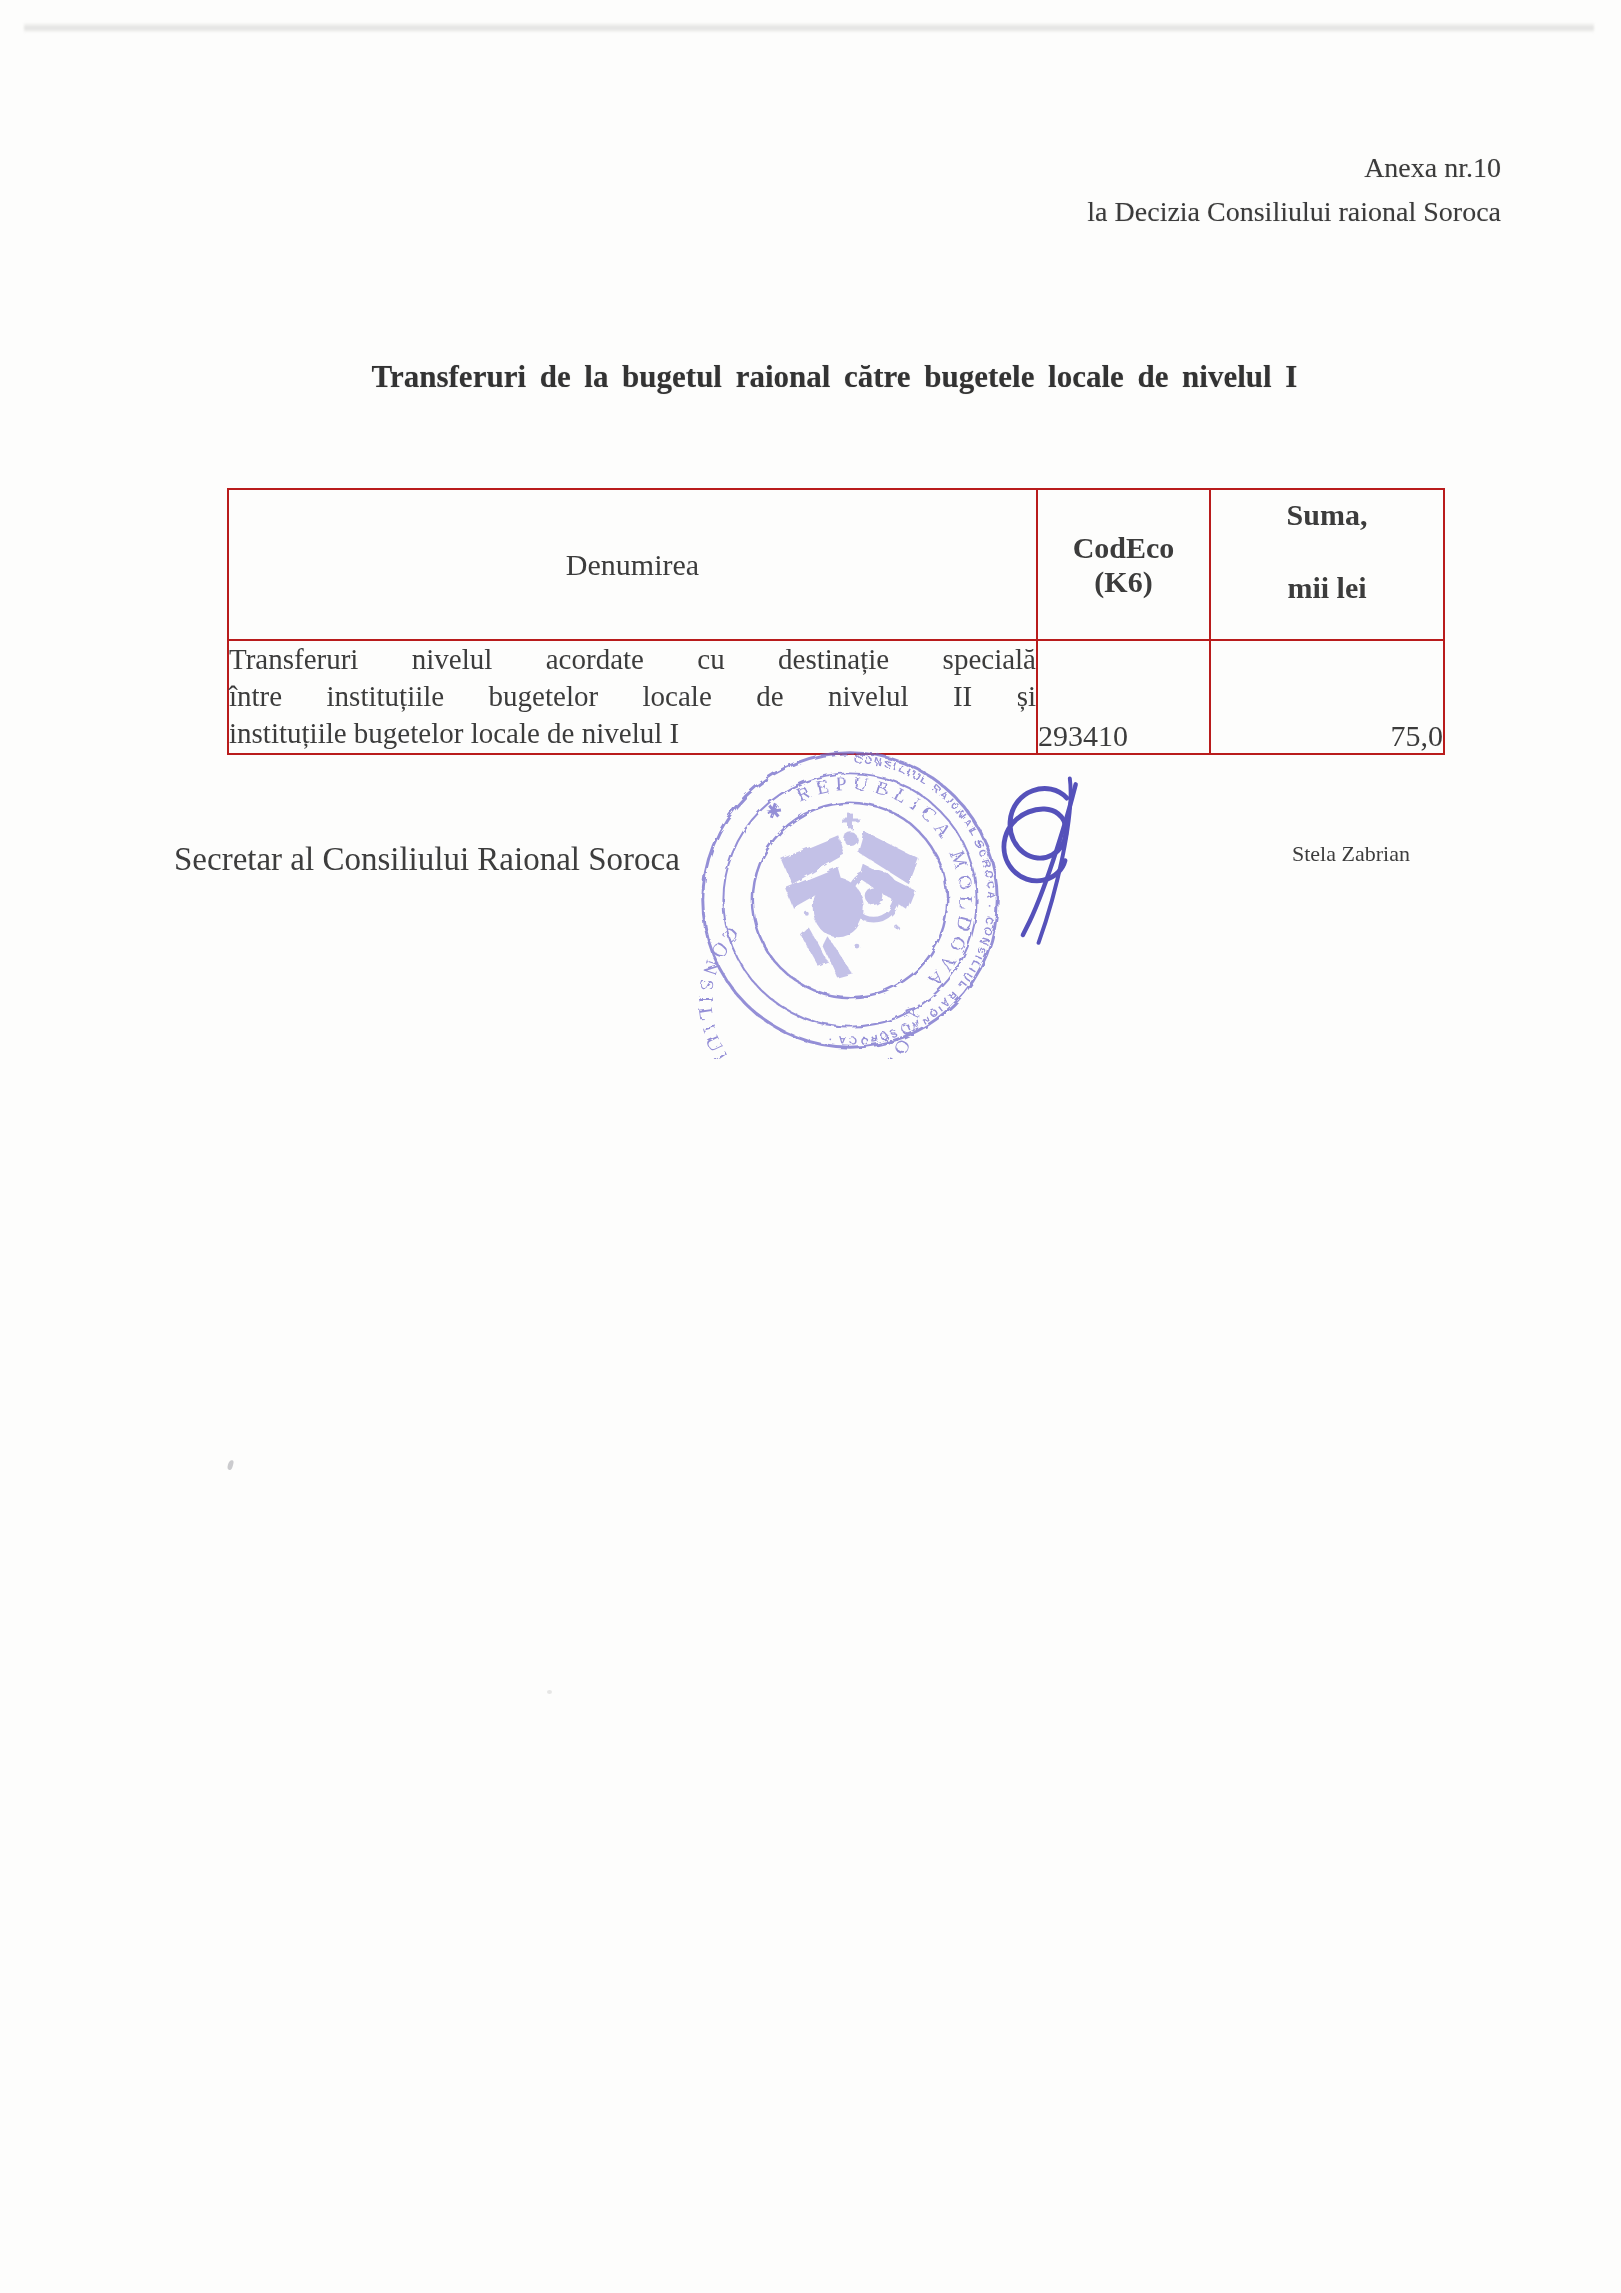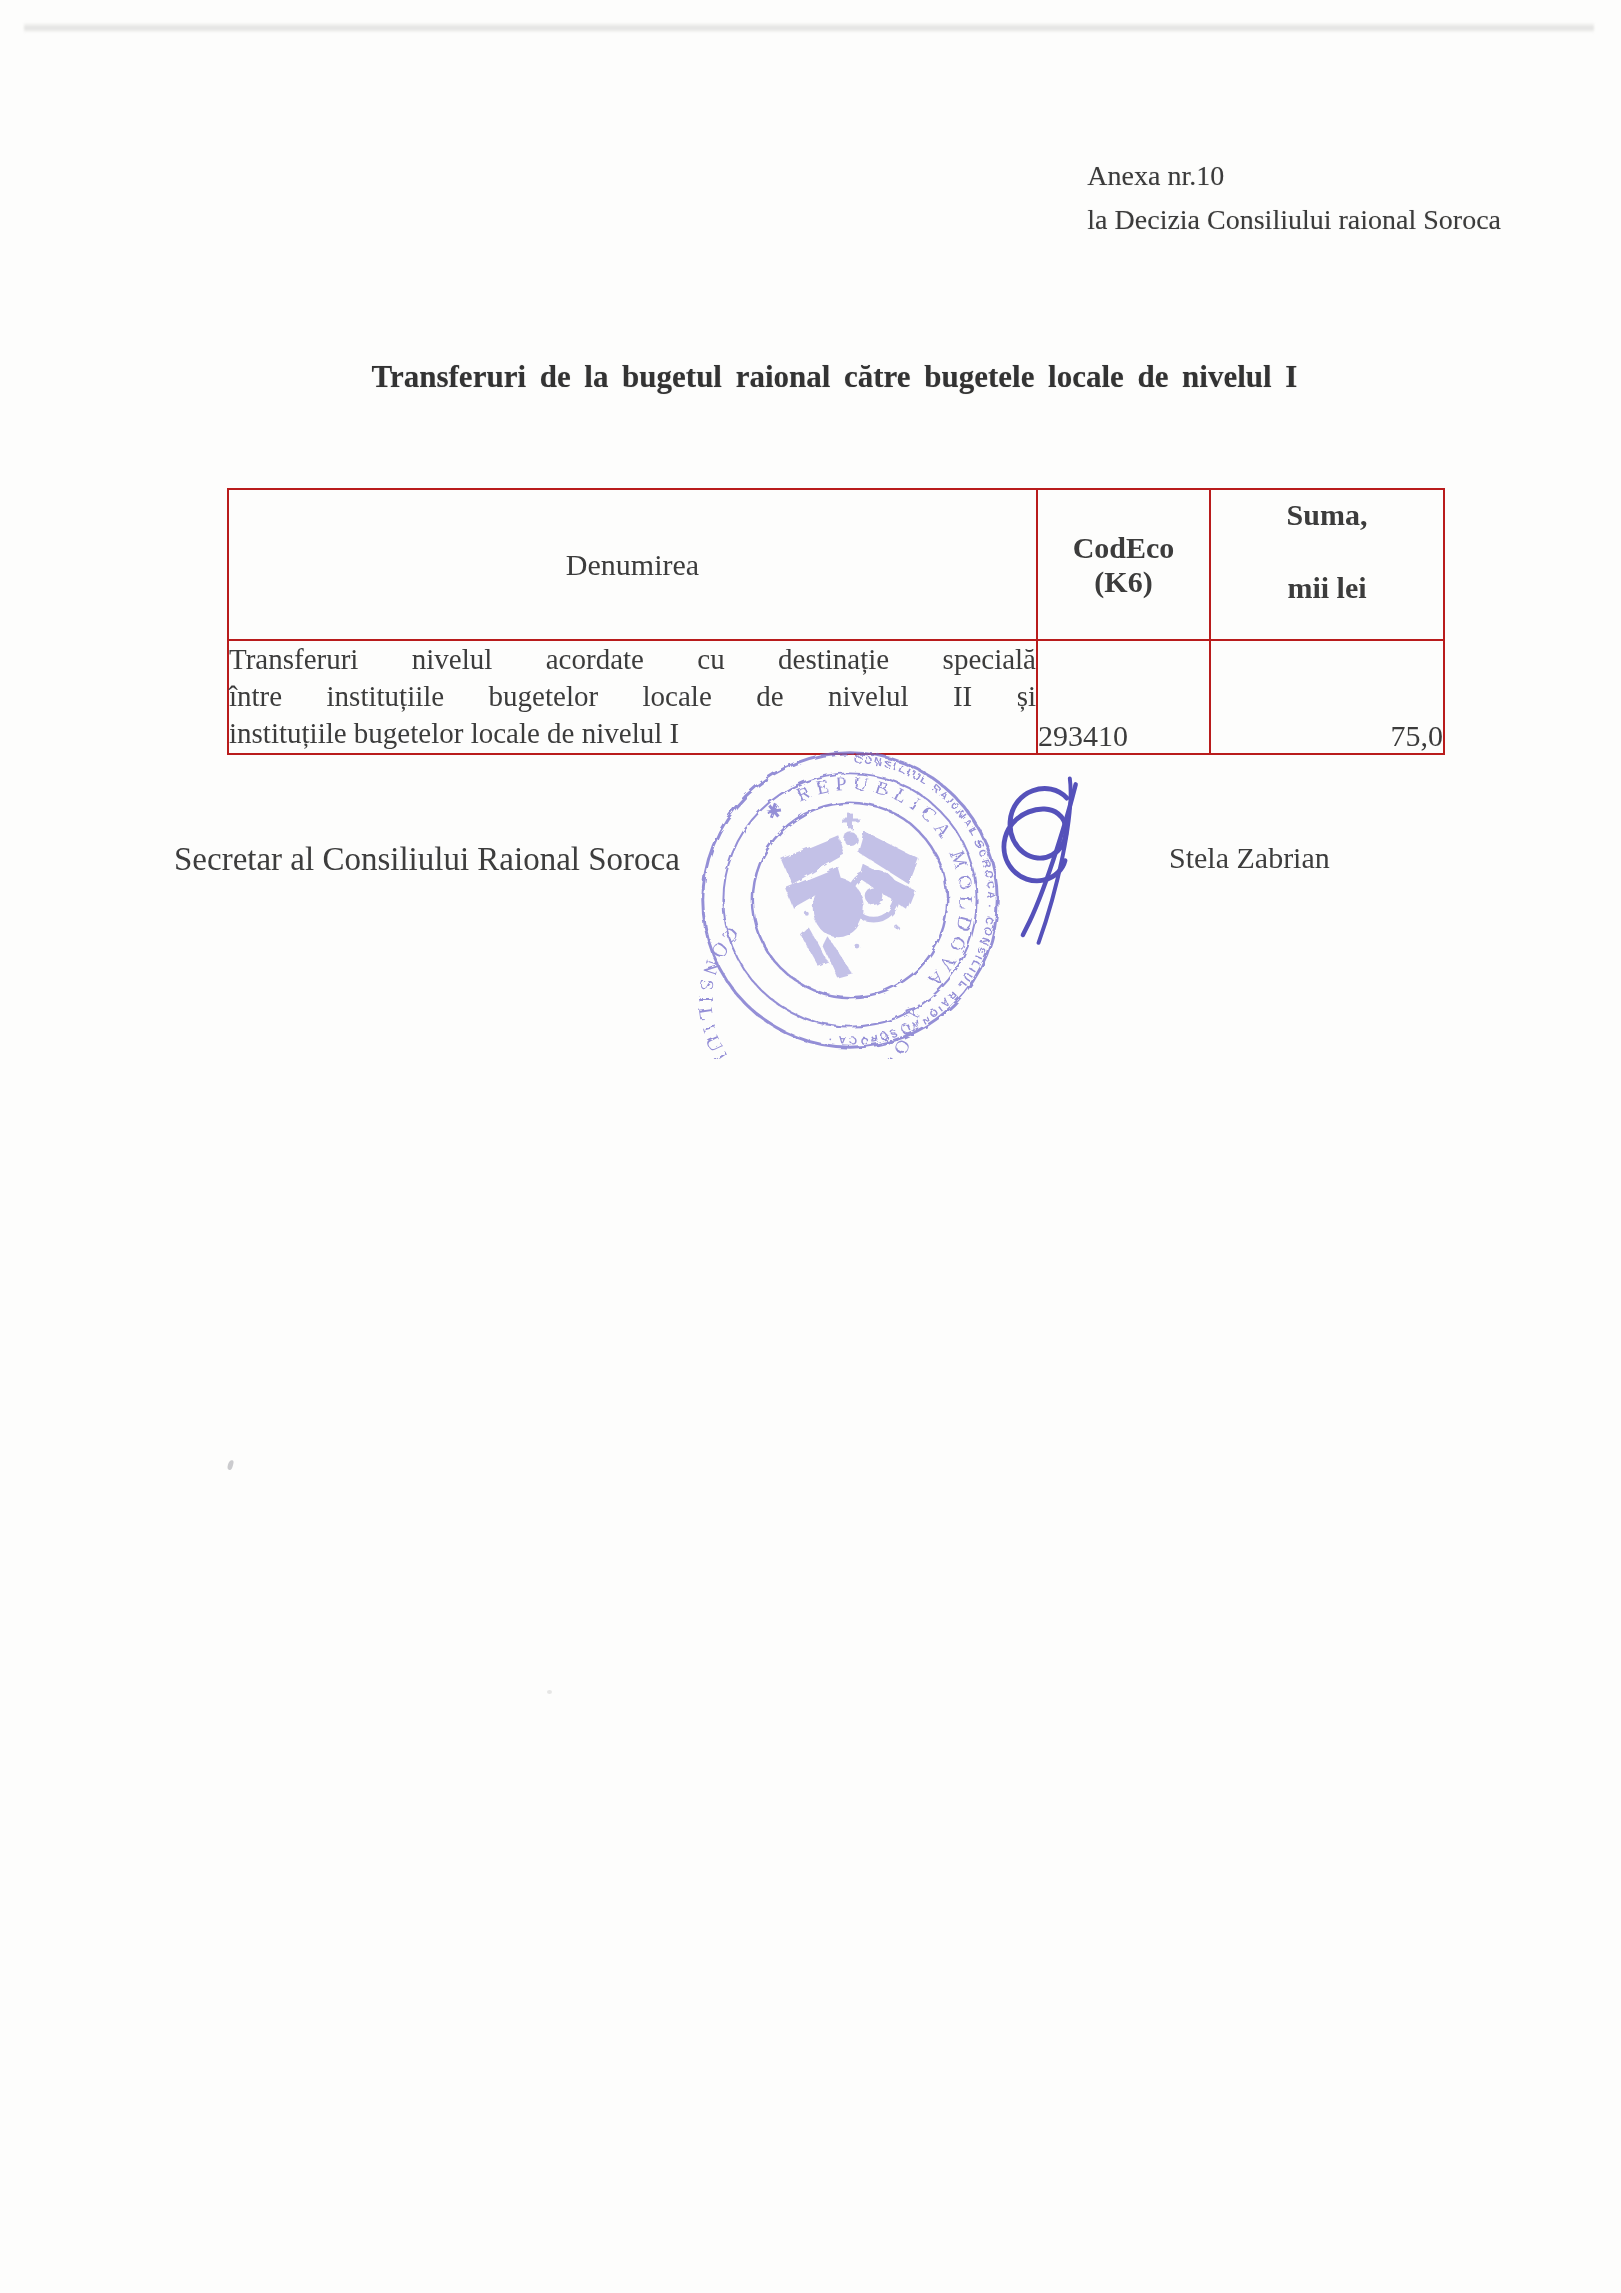--- a/index.html
+++ b/index.html
@@ -12,22 +12,22 @@
     font-family:"Liberation Serif", serif;
     color:#3a3a3a;
   }
   
   .scan-band{
     position:absolute;top:21.6px;left:23.5px;right:27.4px;height:11.8px;
     background:linear-gradient(180deg, rgba(255,255,255,0) 0%, rgba(185,185,182,0.40) 55%, rgba(255,255,255,0) 100%);
     filter:blur(1px);
   }
   .annex-note{
-    position:absolute;top:154px;right:120px;
-    font-size:28px;line-height:44px;color:#3b3b3b;
+    position:absolute;top:146px;right:120px;
+    text-align:right;font-size:28px;line-height:44px;color:#3b3b3b;
     text-shadow:0 0 1px rgba(40,40,40,0.25);
   }
   .doc-title{
     position:absolute;top:359px;left:227px;width:1215px;
     text-align:center;font-weight:bold;font-size:31px;word-spacing:5.9px;
     color:#333;text-shadow:0 0 1px rgba(30,30,30,0.3);
   }
   table.transfers{
     position:absolute;top:488px;left:227px;width:1215px;
     border-collapse:collapse;table-layout:fixed;
@@ -49,21 +49,21 @@
   th.col-sum .hline2{margin-top:39px;}
   td.cell-name{
     vertical-align:top;font-size:29px;line-height:37px;
     padding:2px 9.8px 0 9.8px;
   }
   td.cell-name .jline{display:block;text-align:justify;text-align-last:justify;}
   td.cell-name .jline-last{display:block;text-align:left;}
   td.cell-code{vertical-align:bottom;padding:0 0 7.8px 11.8px;}
   td.cell-sum{vertical-align:bottom;text-align:right;padding-bottom:7.8px;margin-left:20px;}
   .sig-role{position:absolute;left:174px;top:841px;font-size:33px;color:#3d3d3d;}
-  .sig-name{position:absolute;left:1169px;top:841px;font-size:30px;color:#3d3d3d;}
+  .sig-name{position:absolute;left:1292px;top:841px;font-size:22px;color:#3d3d3d;}
   .stamp{
     position:absolute;left:691px;top:741px;
     filter:blur(0.4px);
     opacity:0.9;
   }
   .stamp-small{
     font-family:"Liberation Sans", sans-serif;
     font-size:10.5px;font-weight:bold;letter-spacing:2.5px;
   }
   .stamp-big{

